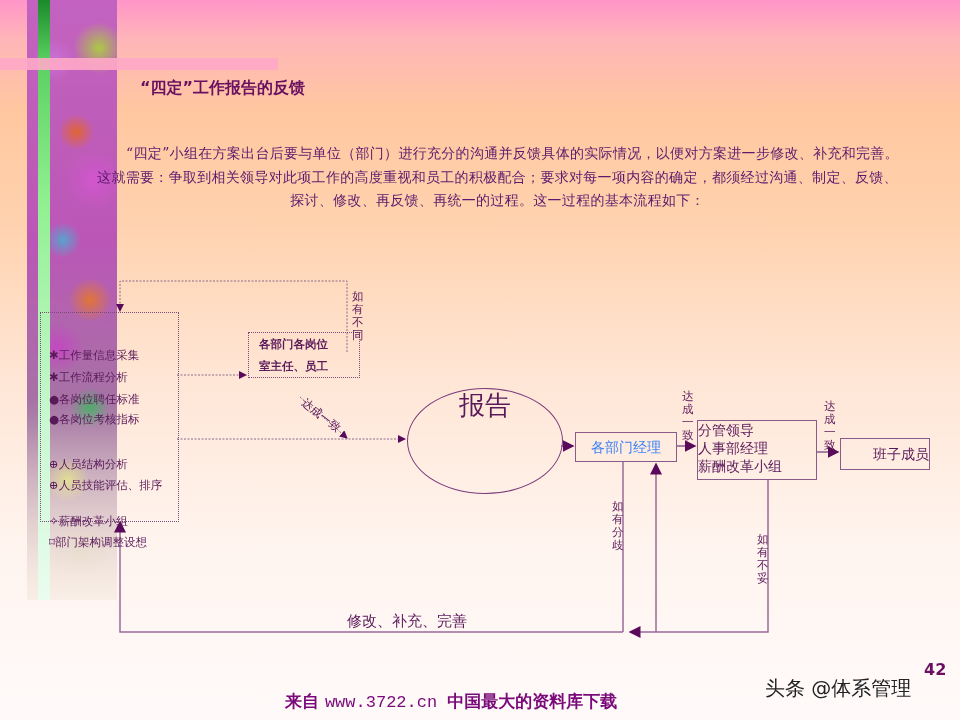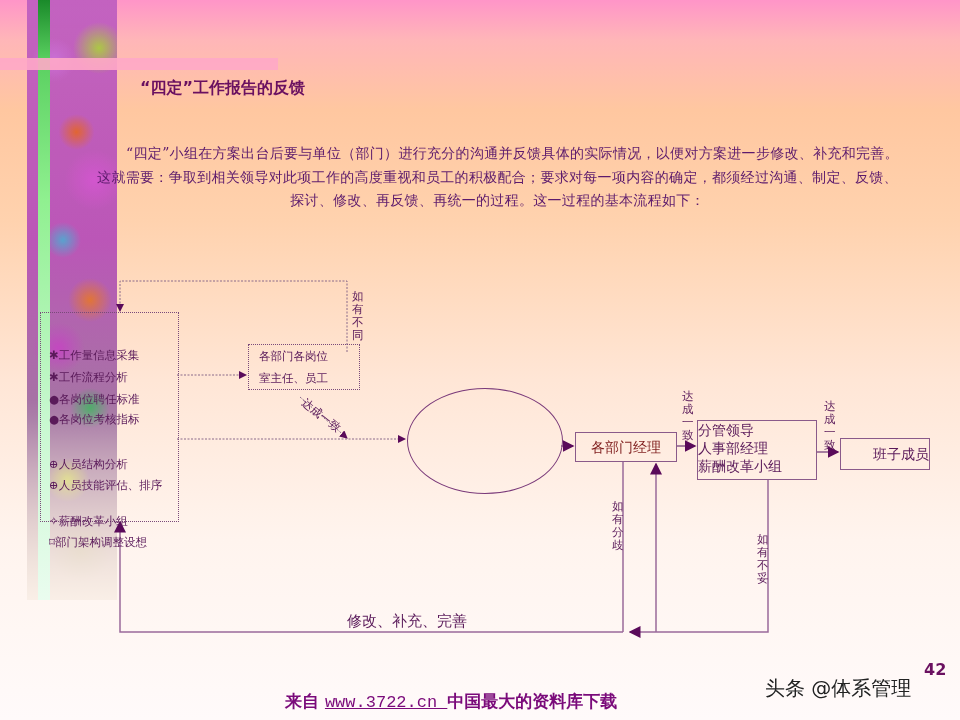--- a/index.html
+++ b/index.html
@@ -22,30 +22,30 @@
     opacity:.95;}
   .deco-fade{position:absolute;left:27px;top:400px;width:90px;height:200px;background:linear-gradient(180deg,rgba(255,240,230,0),rgba(255,245,240,.85));}
   .green-bar{position:absolute;left:38px;top:0;width:12px;height:600px;background:linear-gradient(180deg,#1a8a2a 0,#5ad060 60px,#90f090 200px,#c8f8d0 420px,#eafcef 600px);}
   .pink-band{position:absolute;left:0;top:58px;width:278px;height:12px;background:#ffa8c8;opacity:.9;}
   .title{position:absolute;left:140px;top:78px;font-family:"DejaVu Sans","Liberation Sans",sans-serif;font-weight:bold;font-size:16px;color:#6a1060;}
   .para{position:absolute;left:90px;top:142px;width:815px;font-size:14px;line-height:23.5px;color:#5c1a6c;text-indent:30px;letter-spacing:.3px;text-align:center;}
   .dotted{border:1px dotted #7a4a7a;}
   .solid{border:1.5px solid #8a5a8a;}
   .list{position:absolute;left:40px;top:312px;width:137px;height:208px;}
   .list .item{position:absolute;left:8px;font-size:11.5px;color:#5a1a5a;margin-top:29px;}
-  .dept-box{position:absolute;left:248px;top:344px;width:100px;height:44px;font-size:11.5px;line-height:22px;padding-left:10px;color:#5a1a5a;}
+  .dept-box{position:absolute;left:248px;top:332px;width:100px;height:44px;font-size:11.5px;line-height:22px;padding-left:10px;color:#5a1a5a;font-weight:bold;}
   .vlabel{position:absolute;font-size:11.5px;line-height:13px;width:13px;color:#5a1a5a;}
   .ellipse{position:absolute;left:407px;top:388px;width:154px;height:104px;border:1.5px solid #7a3a7a;border-radius:50%;text-align:center;font-size:26px;line-height:32px;color:#5a1a5a;}
   .ellipse .t1{margin-top:18px;}
-  .mgr-box{position:absolute;left:575px;top:432px;width:100px;height:28px;font-size:14px;line-height:28px;text-align:center;color:#7f1d1d;}
+  .mgr-box{position:absolute;left:575px;top:432px;width:100px;height:28px;font-size:14px;line-height:28px;text-align:center;color:#3b82f6;}
   .lead-box{position:absolute;left:697px;top:420px;width:118px;height:58px;font-size:14px;line-height:18px;color:#5a1a5a;}
   .team-box{position:absolute;left:840px;top:438px;width:88px;height:30px;font-size:14px;line-height:30px;text-align:right;color:#5a1a5a;}
   .hlabel{position:absolute;font-size:15px;color:#5a1a5a;}
   .footer{position:absolute;left:285px;top:690px;font-family:"DejaVu Sans","Liberation Sans",sans-serif;font-weight:bold;font-size:17px;color:#7a0a7a;}
-  .footer .url{font-family:"Liberation Mono","DejaVu Sans Mono",monospace;font-weight:normal;text-decoration:underline;text-align:right;}
+  .footer .url{font-family:"Liberation Mono","DejaVu Sans Mono",monospace;font-weight:normal;text-align:right;}
   .watermark{position:absolute;left:765px;top:675px;font-family:"DejaVu Sans","Liberation Sans",sans-serif;font-size:20px;color:#222;text-shadow:0 0 2px #fff;}
   .pgnum{position:absolute;left:924px;top:660px;font-family:"DejaVu Sans","Liberation Sans",sans-serif;font-weight:bold;font-size:16px;color:#6a1060;}
   svg.lines{position:absolute;left:0;top:0;}
 </style>
 </head>
 <body>
 
 <div class="deco"></div>
 <div class="deco-fade"></div>
 <div class="green-bar"></div>
@@ -97,20 +97,21 @@
 
 <div class="dept-box dotted">
   <div>各部门各岗位</div>
   <div>室主任、员工</div>
 </div>
 
 <div class="vlabel" style="left:352px;top:290px">如有不同</div>
 <div class="hlabel" style="left:298px;top:408px;transform:rotate(38deg);font-size:11.5px">达成一致</div>
 
 <div class="ellipse">
+  <div>报告</div>
 </div>
 
 <div class="mgr-box solid">各部门经理</div>
 
 <div class="vlabel" style="left:682px;top:390px">达成一致</div>
 
 <div class="lead-box solid">
   <div>分管领导</div>
   <div>人事部经理</div>
   <div>薪酬改革小组</div>

